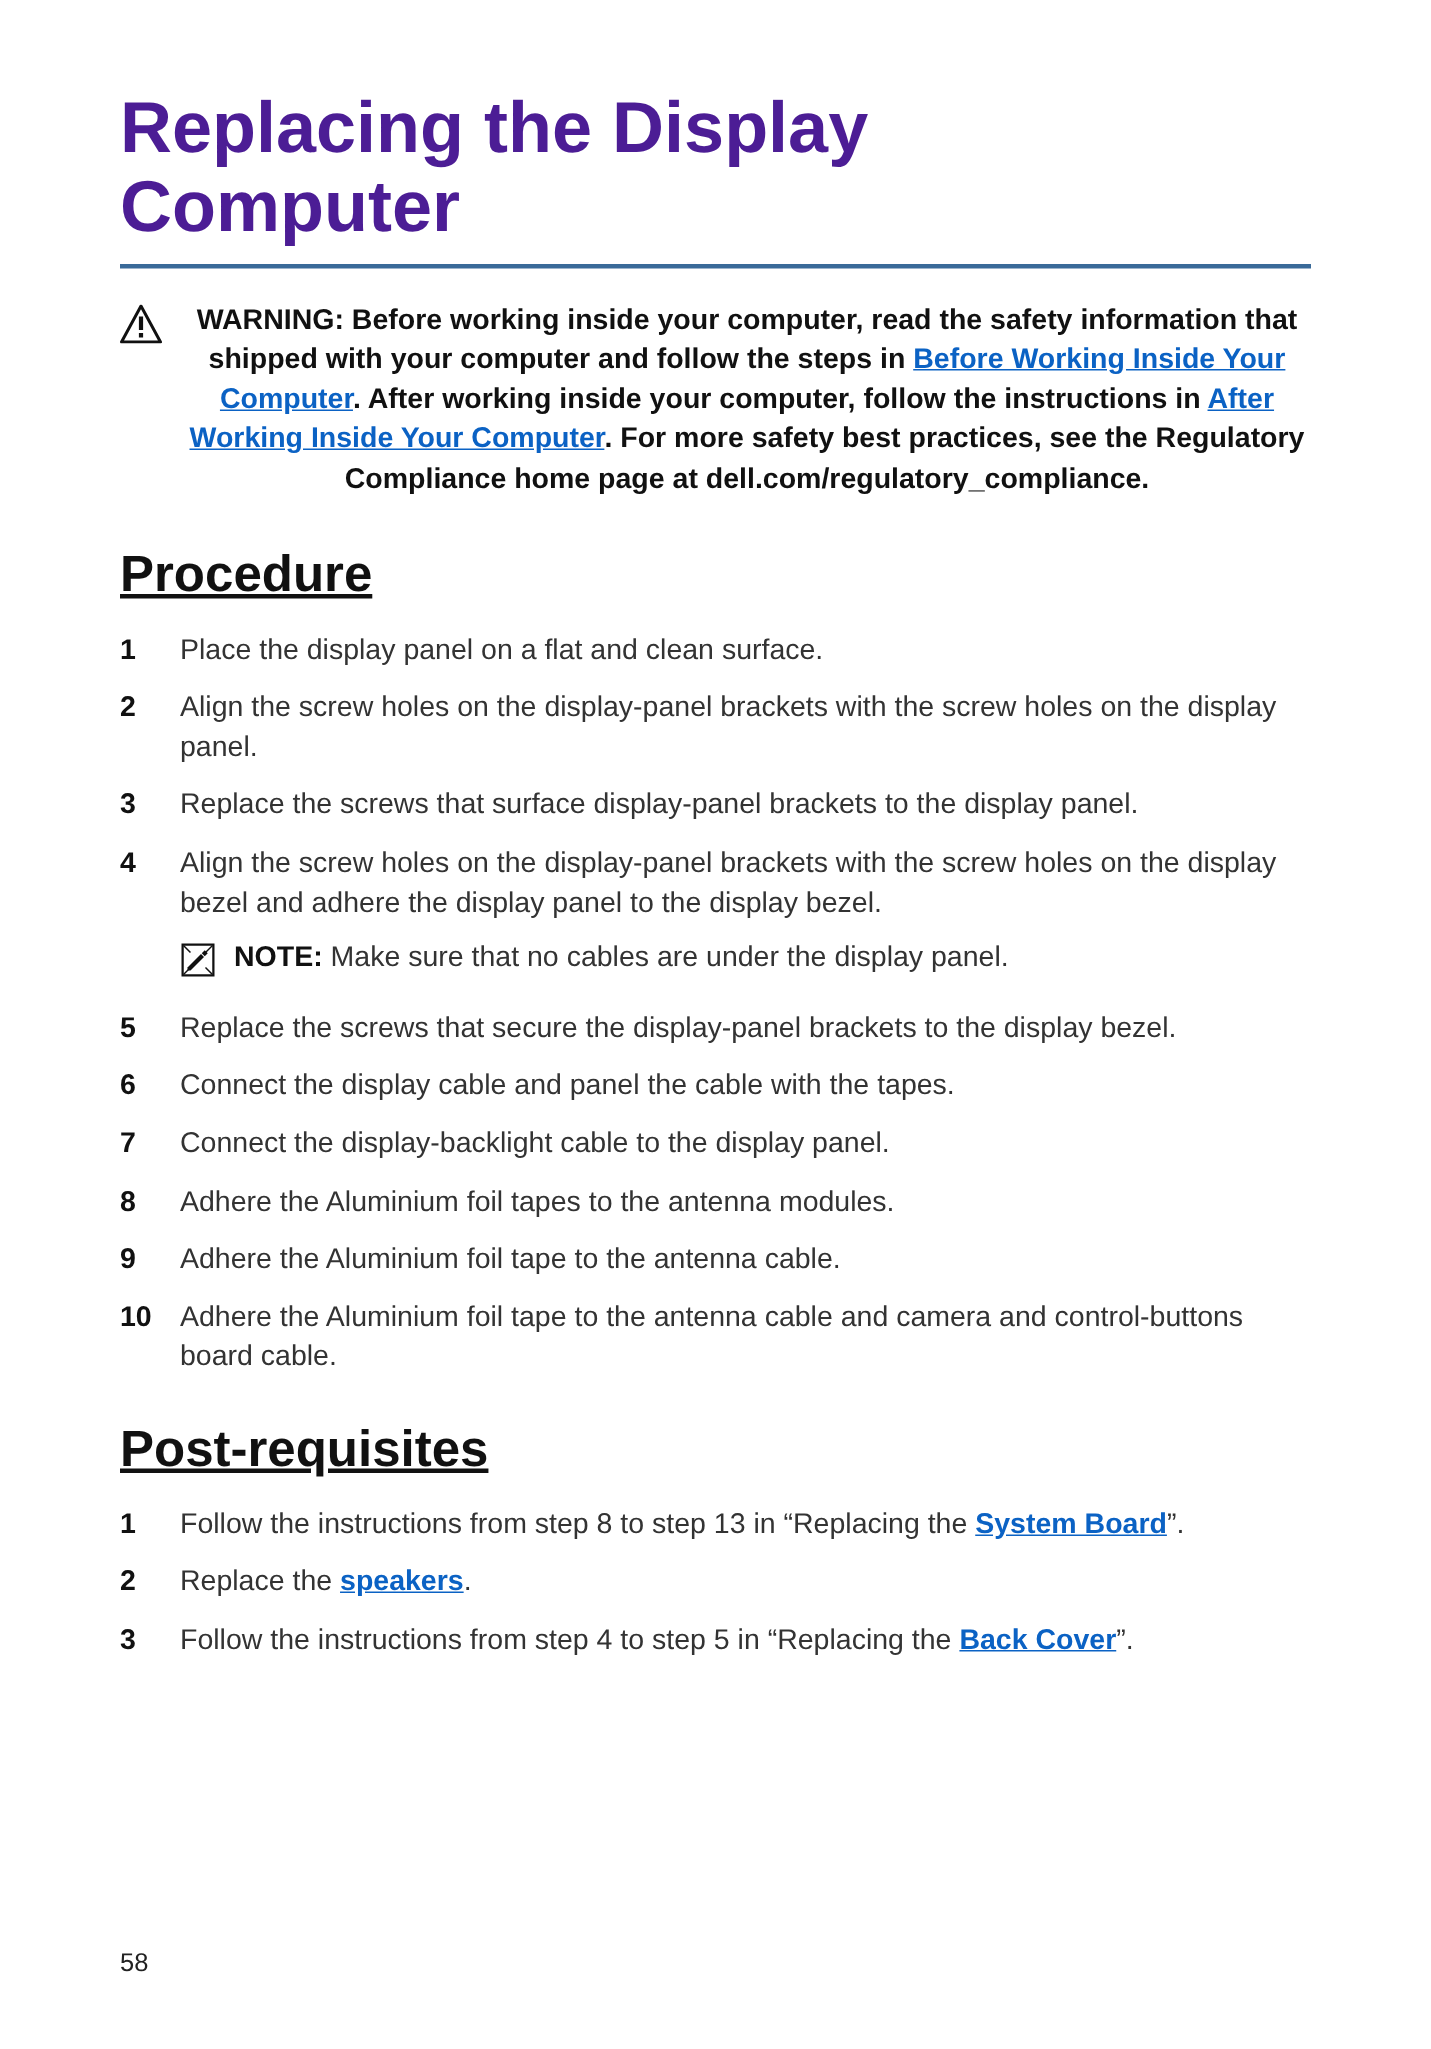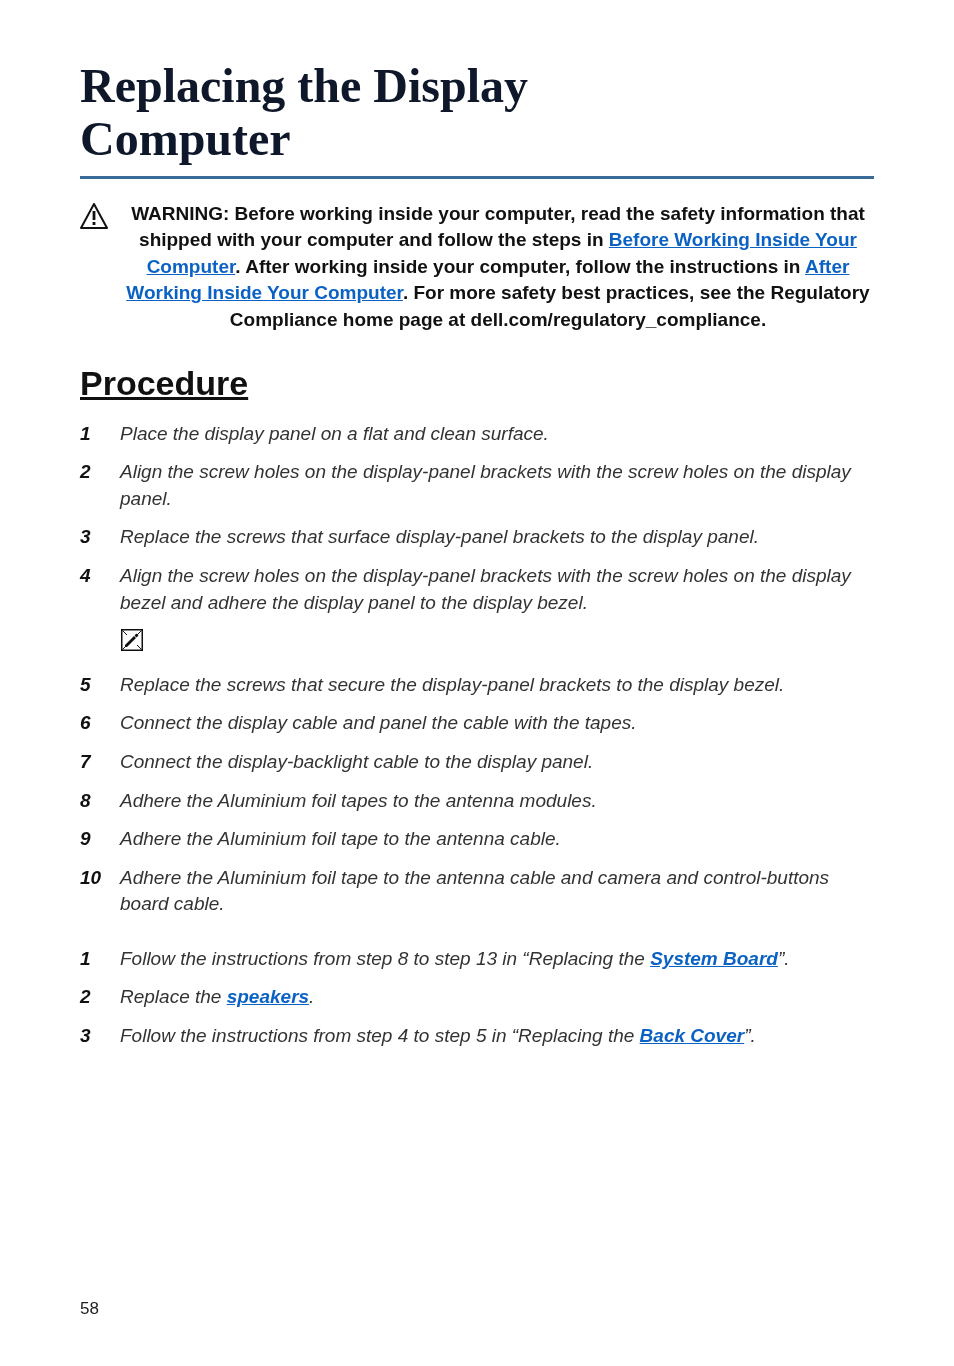--- a/index.html
+++ b/index.html
@@ -13,24 +13,23 @@
   .page {
     width: 954px;
     min-height: 1366px;
     padding: 60px 80px 40px 80px;
     box-sizing: border-box;
     position: relative;
   }
   .title {
     font-size: 48px;
     font-weight: bold;
-    color: #0f172a;
+    color: #4c1d95;
     line-height: 1.1;
     margin: 0 0 10px 0;
-    font-family: Liberation Serif, serif;
   }
   .title-rule {
     border: none;
     border-top: 3px solid #3a6a99;
     margin: 6px 0 22px 0;
   }
   .warning-block {
     display: flex;
     align-items: flex-start;
     gap: 14px;
@@ -66,21 +65,20 @@
     counter-reset: item;
   }
   ol.num-list > li {
     counter-increment: item;
     position: relative;
     padding-left: 40px;
     margin-bottom: 12px;
     font-size: 19px;
     color: #333;
     line-height: 1.4;
-    font-style: italic;
   }
   ol.num-list > li::before {
     content: counter(item);
     position: absolute;
     left: 0;
     top: 0;
     font-weight: bold;
     color: #111;
     font-size: 19px;
   }
@@ -147,30 +145,32 @@
             <rect x="2.5" y="2.5" width="19" height="19" fill="#fff"></rect>
             <path d="M5 17 L14 8 L16 10 L7 19 L5 19 Z" fill="#111"></path>
             <path d="M14.5 7.5 L16.5 5.5 L18.5 7.5 L16.5 9.5 Z" fill="#111"></path>
             <path d="M3 3 L21 3 M3 21 L21 21 M3 3 L3 21 M21 3 L21 21" stroke="#111" stroke-width="0"></path>
             <line x1="2.5" y1="2.5" x2="7" y2="7" stroke="#111" stroke-width="1"></line>
             <line x1="21.5" y1="2.5" x2="17" y2="7" stroke="#111" stroke-width="1"></line>
             <line x1="2.5" y1="21.5" x2="7" y2="17" stroke="#111" stroke-width="1"></line>
             <line x1="21.5" y1="21.5" x2="17" y2="17" stroke="#111" stroke-width="1"></line>
           </svg>
         </span>
+        <span><span class="note-label">NOTE: </span><span>Make sure that no cables are under the display panel.</span></span>
       </div>
     </li>
     <li><span>Replace the screws that secure the display-panel brackets to the display bezel.</span></li>
     <li><span>Connect the display cable and panel the cable with the tapes.</span></li>
     <li><span>Connect the display-backlight cable to the display panel.</span></li>
     <li><span>Adhere the Aluminium foil tapes to the antenna modules.</span></li>
     <li><span>Adhere the Aluminium foil tape to the antenna cable.</span></li>
     <li><span>Adhere the Aluminium foil tape to the antenna cable and camera and control-buttons board cable.</span></li>
   </ol>
 
+  <h2 class="section">Post-requisites</h2>
 
   <ol class="num-list">
     <li>
       <span>Follow the instructions from step 8 to step 13 in “Replacing the </span><a class="link">System Board</a><span>”.</span>
     </li>
     <li>
       <span>Replace the </span><a class="link">speakers</a><span>.</span>
     </li>
     <li>
       <span>Follow the instructions from step 4 to step 5 in “Replacing the </span><a class="link">Back Cover</a><span>”.</span>

